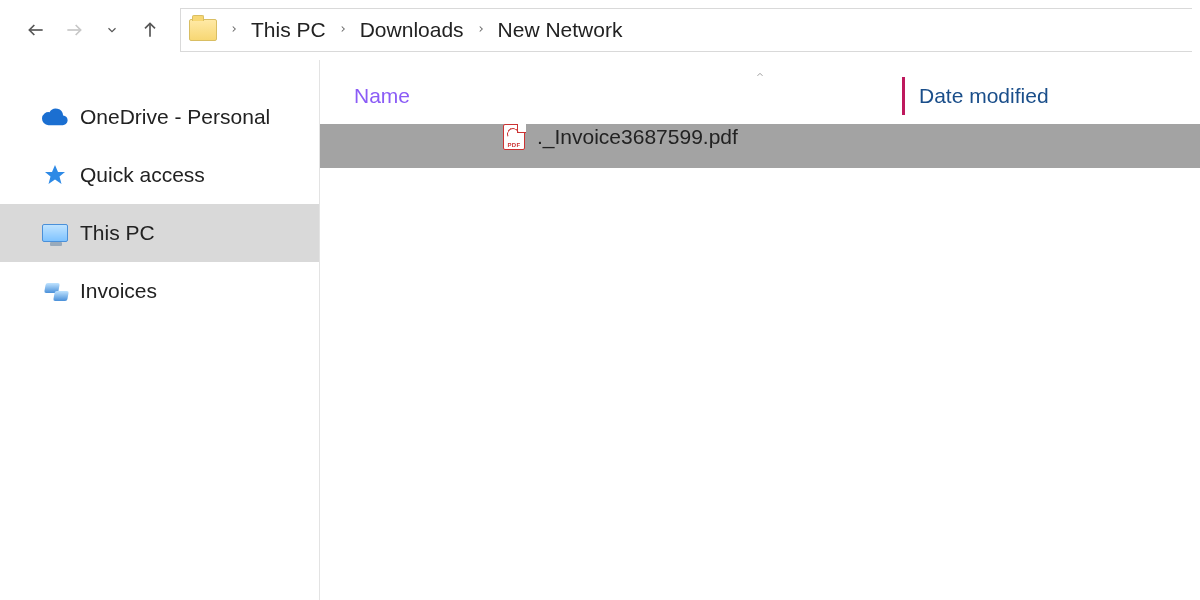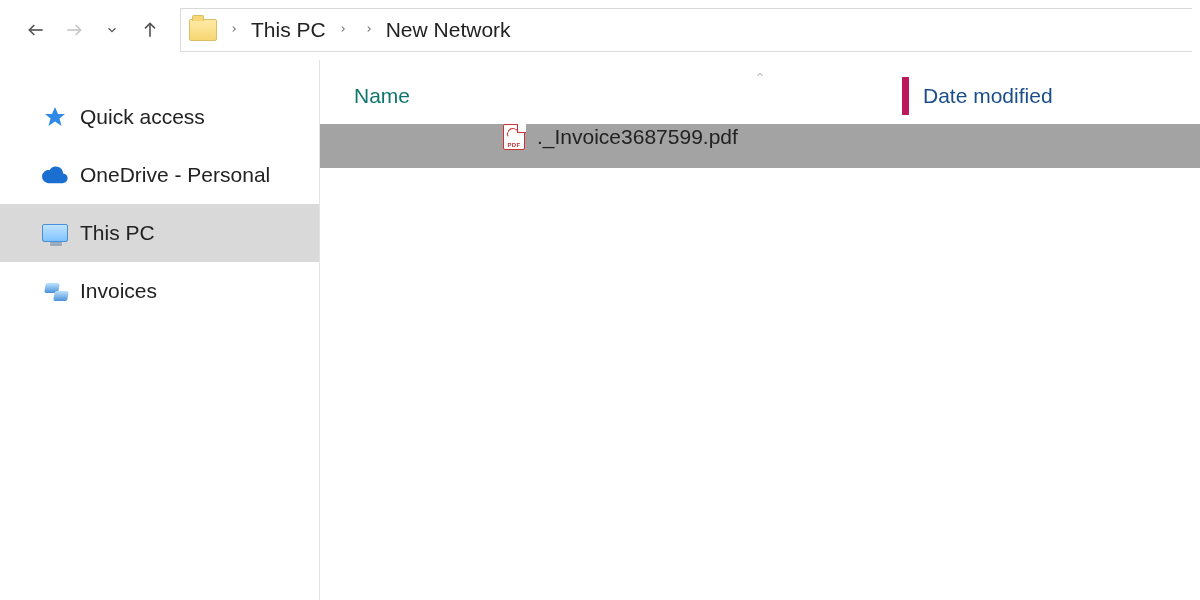--- a/index.html
+++ b/index.html
@@ -106,29 +106,29 @@
     display:flex;
     height: 54px;
     align-items:center;
     border-bottom: 0 solid transparent;
     padding-top: 18px;
   }
   .col-name {
     width: 582px;
     padding-left: 34px;
     font-size: 21px;
-    color: #0f766e;
+    color: #8b5cf6;
     position: relative;
   }
   .col-date {
     flex:1;
     padding-left: 14px;
     font-size: 21px;
     color: #1a4e8a;
-    border-left: 7px solid #be185d;
+    border-left: 3px solid #be185d;
     height: 38px;
     display:flex; align-items:center;
   }
 
   .row {
     display:flex;
     align-items:center;
     height: 44px;
     margin: 10px 0 0 0;
   }
@@ -208,48 +208,49 @@
       <svg width="10" height="14" viewBox="0 0 24 24" fill="none" stroke="#666" stroke-width="2.5">
           <polyline points="9 6 15 12 9 18"></polyline>
         </svg>
     </span>
     <span class="crumb">This PC</span>
     <span class="crumb-sep">
       <svg width="10" height="14" viewBox="0 0 24 24" fill="none" stroke="#666" stroke-width="2.5">
           <polyline points="9 6 15 12 9 18"></polyline>
         </svg>
     </span>
+    <span class="crumb">Downloads</span>
     <span class="crumb-sep">
       <svg width="10" height="14" viewBox="0 0 24 24" fill="none" stroke="#666" stroke-width="2.5">
           <polyline points="9 6 15 12 9 18"></polyline>
         </svg>
     </span>
     <span class="crumb">New Network</span>
   </div>
 </div>
 
 <div class="main">
 
   <div class="sidebar">
+    <div class="side-item">
+      <span class="side-icon ic-cloud">
+        <svg width="26" height="18" viewBox="0 0 32 20">
+            <path d="M25 20H8a8 8 0 1 1 1.3-15.9A9 9 0 0 1 26 8a6 6 0 0 1-1 12z"></path>
+          </svg>
+      </span>
+      <span>OneDrive - Personal</span>
+    </div>
     <div class="side-item">
       <span class="side-icon ic-star">
         <svg width="24" height="24" viewBox="0 0 24 24">
             <polygon points="12 2 15 9 22 9 16.5 13.5 18.5 21 12 16.5 5.5 21 7.5 13.5 2 9 9 9"></polygon>
           </svg>
       </span>
       <span>Quick access</span>
     </div>
-    <div class="side-item">
-      <span class="side-icon ic-cloud">
-        <svg width="26" height="18" viewBox="0 0 32 20">
-            <path d="M25 20H8a8 8 0 1 1 1.3-15.9A9 9 0 0 1 26 8a6 6 0 0 1-1 12z"></path>
-          </svg>
-      </span>
-      <span>OneDrive - Personal</span>
-    </div>
     <div class="side-item selected">
       <span class="side-icon">
           <span class="ic-pc"></span>
         </span>
       <span>This PC</span>
     </div>
     <div class="side-item">
       <span class="side-icon">
           <span class="ic-net"></span>
         </span>

